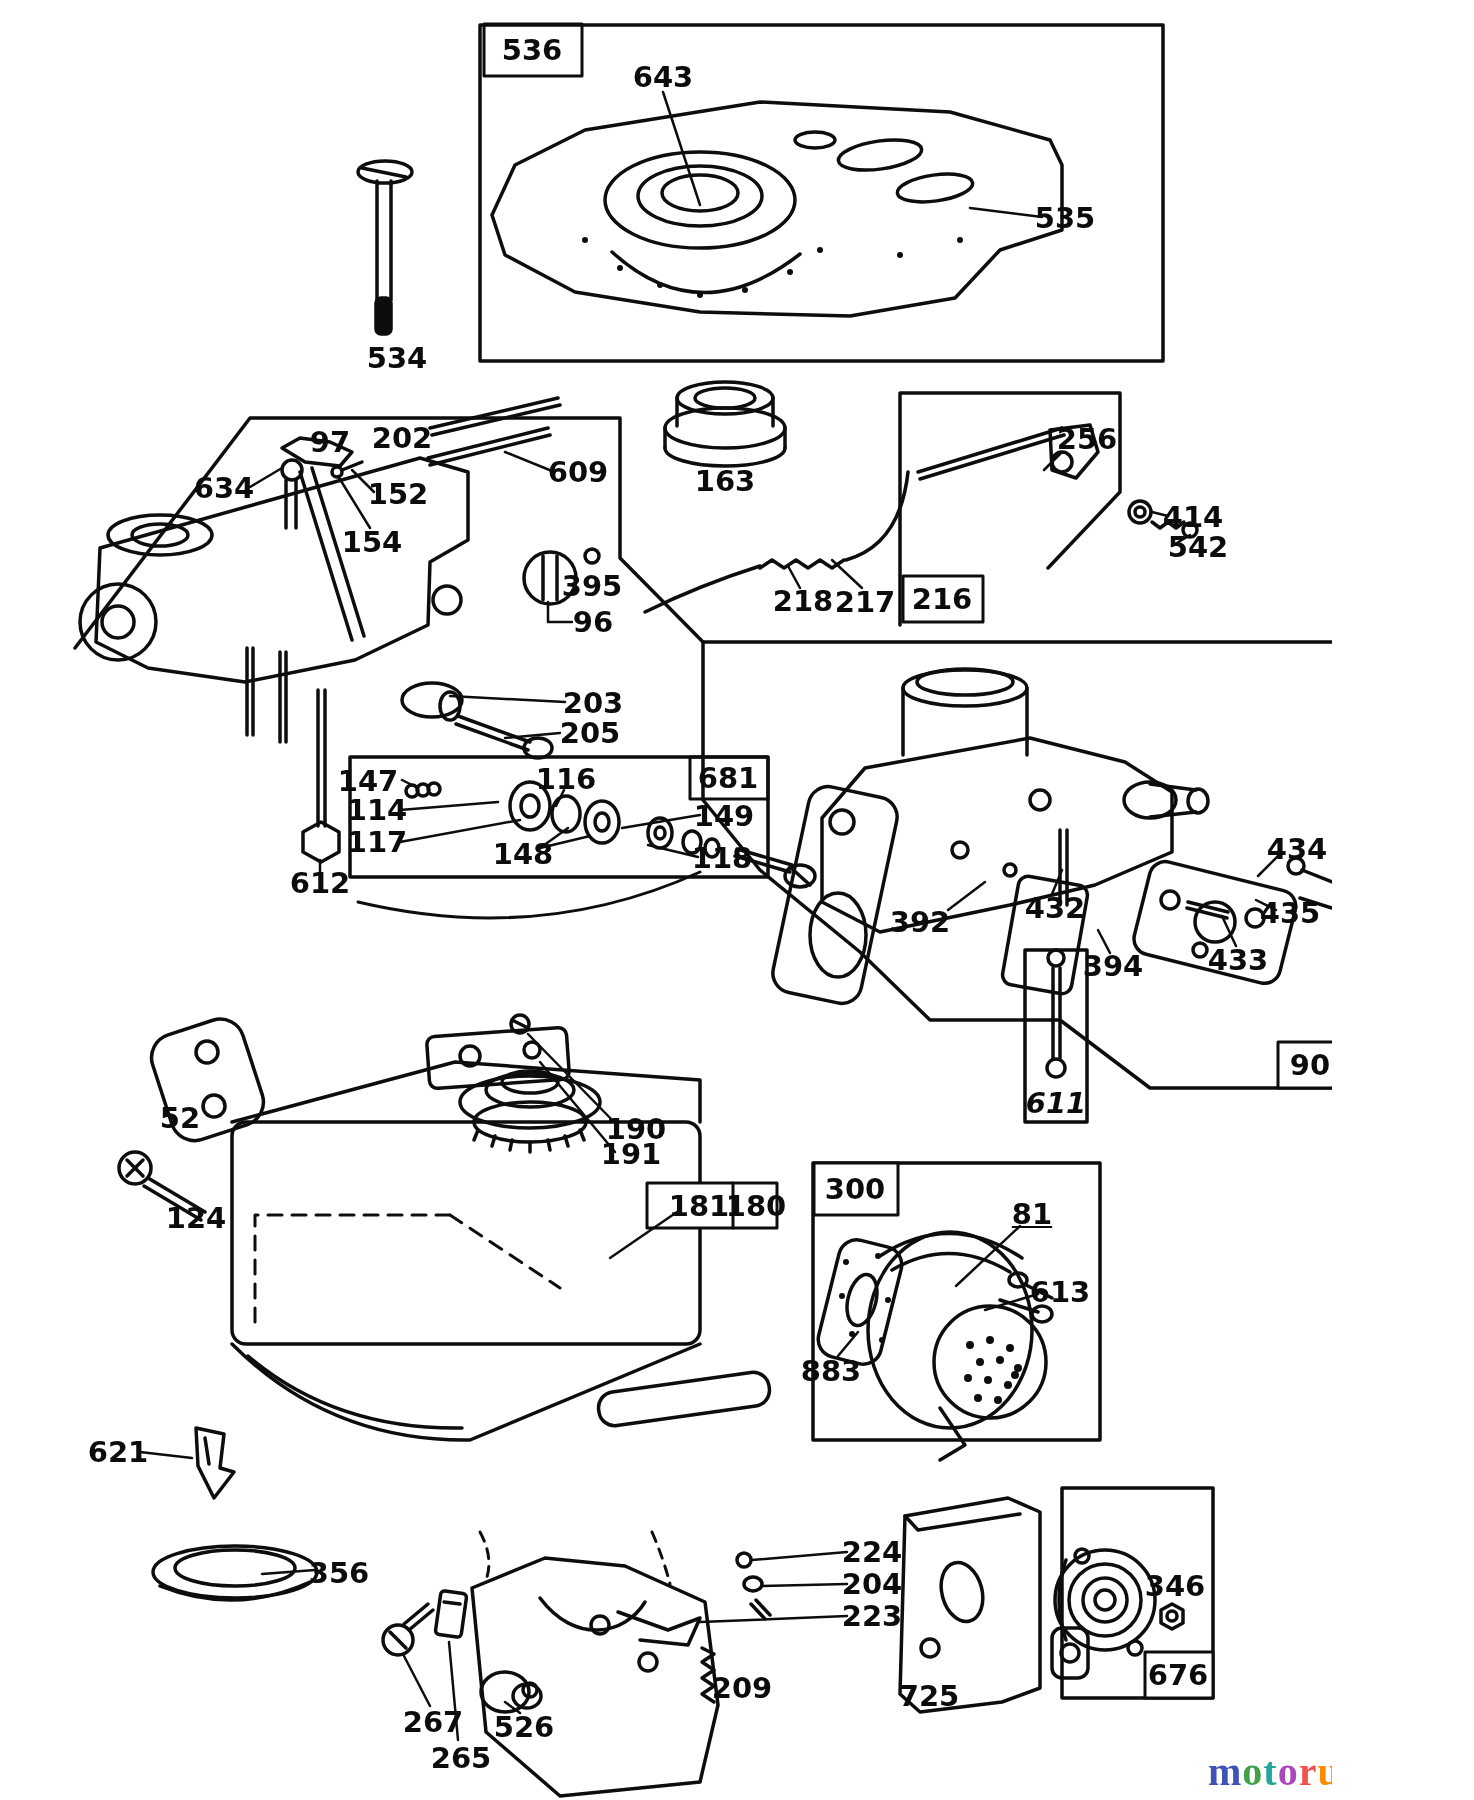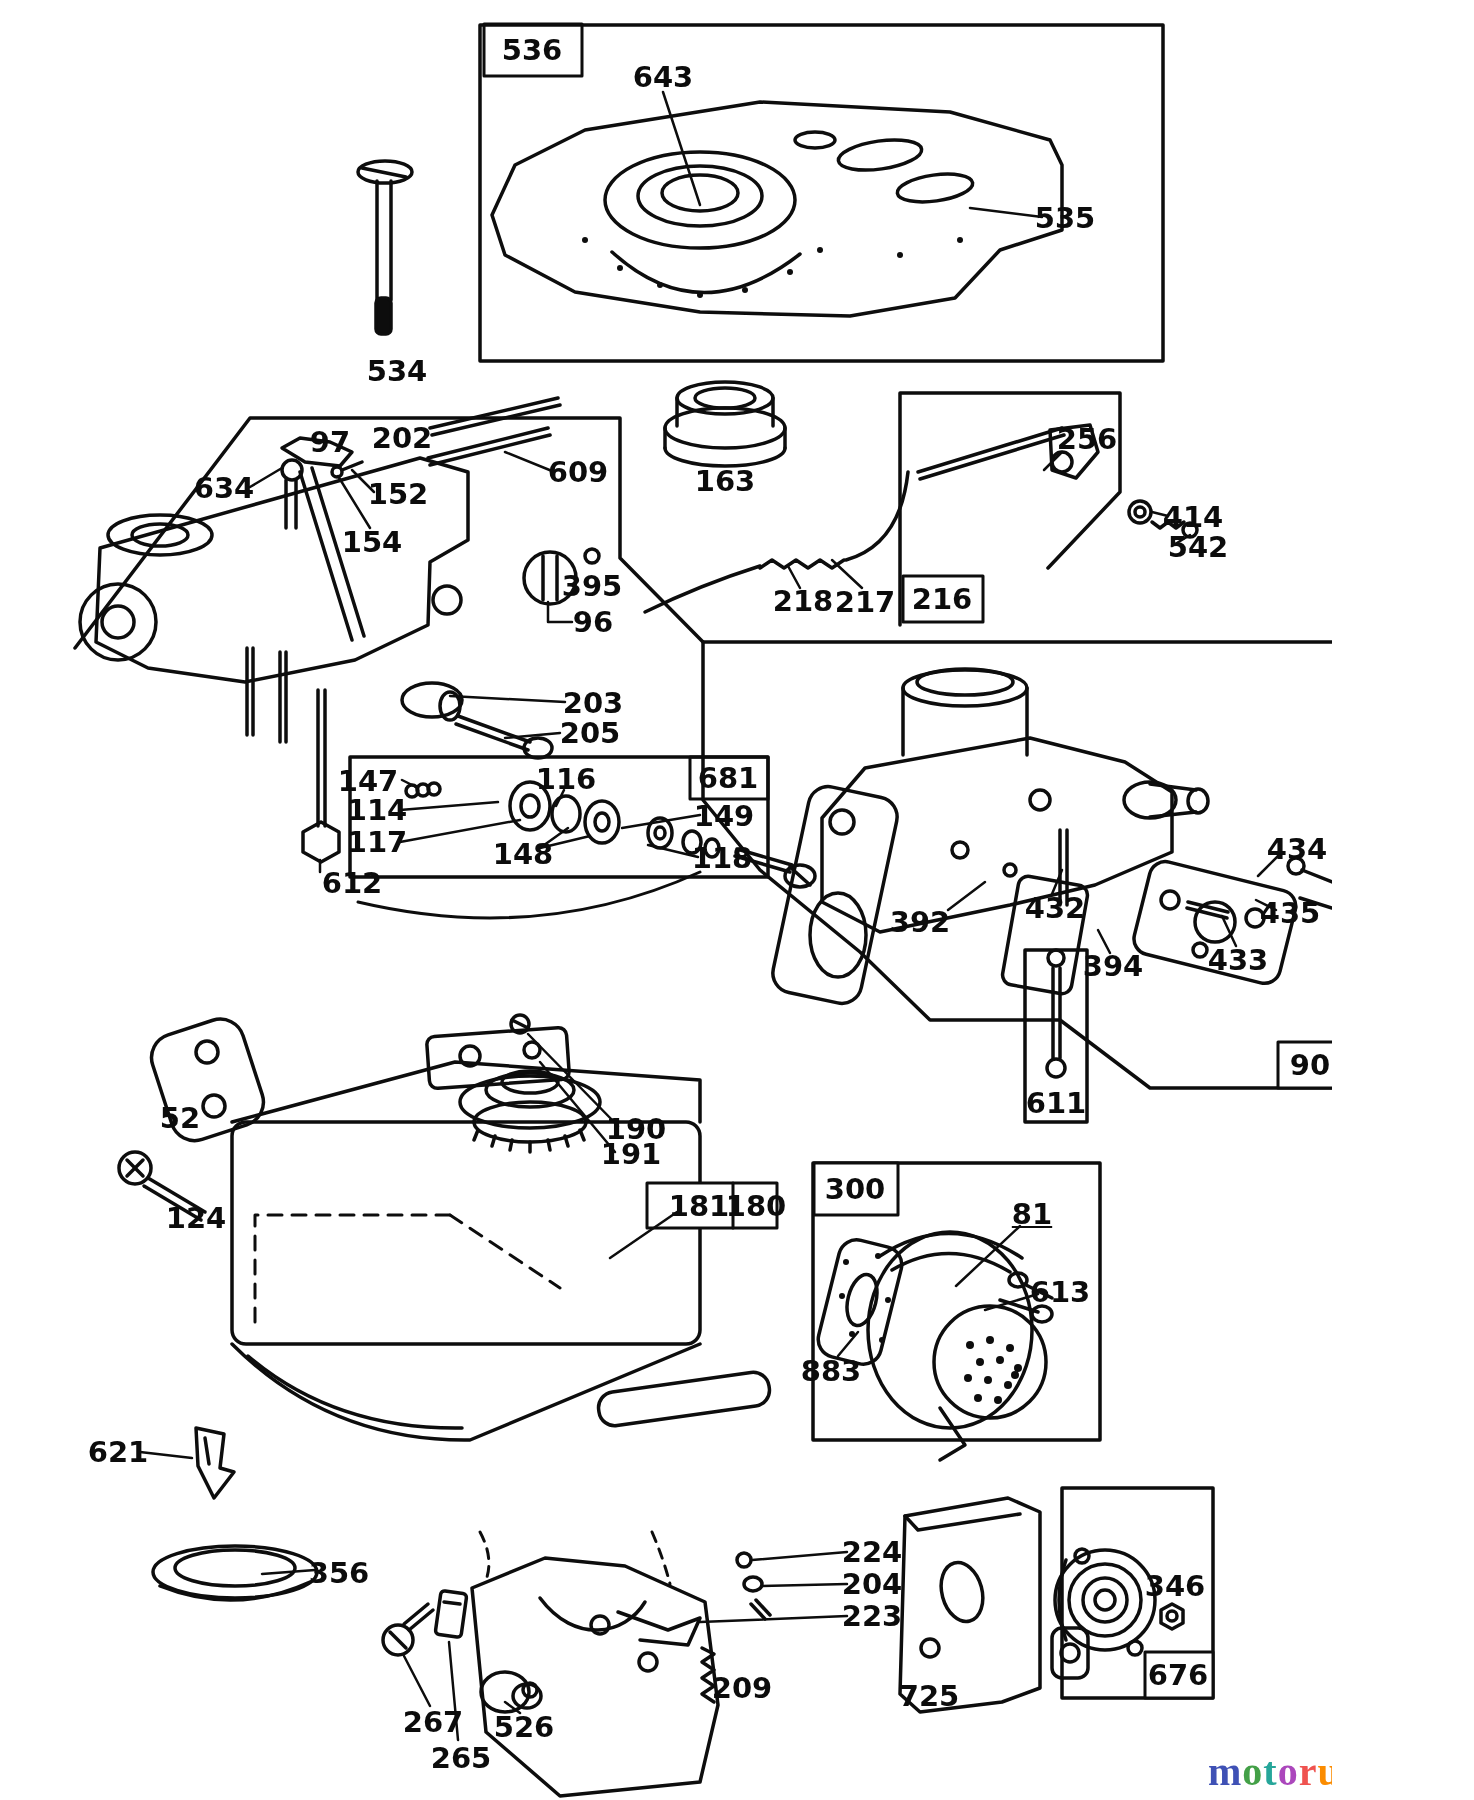--- a/index.html
+++ b/index.html
@@ -357,21 +357,21 @@
       <line x1="847" y1="1552" x2="752" y2="1560"></line>
       <line x1="847" y1="1584" x2="762" y2="1586"></line>
       <line x1="847" y1="1616" x2="700" y2="1622"></line>
     </g>
   </svg>
 
   <div class="labels" id="labels-layer">
       <div class="part-label" style="left: 532px; top: 50px;">536</div>
       <div class="part-label" style="left: 663px; top: 77px;">643</div>
       <div class="part-label" style="left: 1065px; top: 218px;">535</div>
-      <div class="part-label" style="left: 397px; top: 371px;">534</div>
+      <div class="part-label" style="left: 397px; top: 358px;">534</div>
       <div class="part-label" style="left: 330px; top: 442px;">97</div>
       <div class="part-label" style="left: 402px; top: 438px;">202</div>
       <div class="part-label" style="left: 578px; top: 472px;">609</div>
       <div class="part-label" style="left: 224px; top: 488px;">634</div>
       <div class="part-label" style="left: 398px; top: 494px;">152</div>
       <div class="part-label" style="left: 372px; top: 542px;">154</div>
       <div class="part-label" style="left: 592px; top: 586px; text-align: center;">395</div>
       <div class="part-label" style="left: 593px; top: 622px;">96</div>
       <div class="part-label" style="left: 725px; top: 481px;">163</div>
       <div class="part-label" style="left: 1087px; top: 439px;">256</div>
@@ -383,28 +383,28 @@
       <div class="part-label" style="left: 593px; top: 703px;">203</div>
       <div class="part-label" style="left: 590px; top: 733px;">205</div>
       <div class="part-label" style="left: 728px; top: 778px;">681</div>
       <div class="part-label" style="left: 368px; top: 781px;">147</div>
       <div class="part-label" style="left: 377px; top: 810px;">114</div>
       <div class="part-label" style="left: 377px; top: 842px;">117</div>
       <div class="part-label" style="left: 566px; top: 779px;">116</div>
       <div class="part-label" style="left: 523px; top: 854px;">148</div>
       <div class="part-label" style="left: 724px; top: 816px;">149</div>
       <div class="part-label" style="left: 722px; top: 858px;">118</div>
-      <div class="part-label" style="left: 320px; top: 883px; margin-left: 32px;">612</div>
+      <div class="part-label" style="left: 320px; top: 883px;">612</div>
       <div class="part-label" style="left: 920px; top: 922px;">392</div>
       <div class="part-label" style="left: 1055px; top: 908px;">432</div>
       <div class="part-label" style="left: 1113px; top: 966px;">394</div>
       <div class="part-label" style="left: 1238px; top: 960px;">433</div>
       <div class="part-label" style="left: 1297px; top: 849px;">434</div>
       <div class="part-label" style="left: 1290px; top: 913px;">435</div>
-      <div class="part-label" style="left: 1056px; top: 1103px;">611</div>
+      <div class="part-label" style="left: 1056px; top: 1103px; font-style: italic;">611</div>
       <div class="part-label" style="left: 1310px; top: 1065px;">90</div>
       <div class="part-label" style="left: 180px; top: 1118px;">52</div>
       <div class="part-label" style="left: 196px; top: 1218px;">124</div>
       <div class="part-label" style="left: 636px; top: 1129px;">190</div>
       <div class="part-label" style="left: 631px; top: 1154px;">191</div>
       <div class="part-label" style="left: 699px; top: 1206px;">181</div>
       <div class="part-label" style="left: 756px; top: 1206px;">180</div>
       <div class="part-label" style="left: 855px; top: 1189px;">300</div>
       <div class="part-label" style="left: 1032px; top: 1214px; text-decoration: underline;">81</div>
       <div class="part-label" style="left: 1060px; top: 1292px;">613</div>

